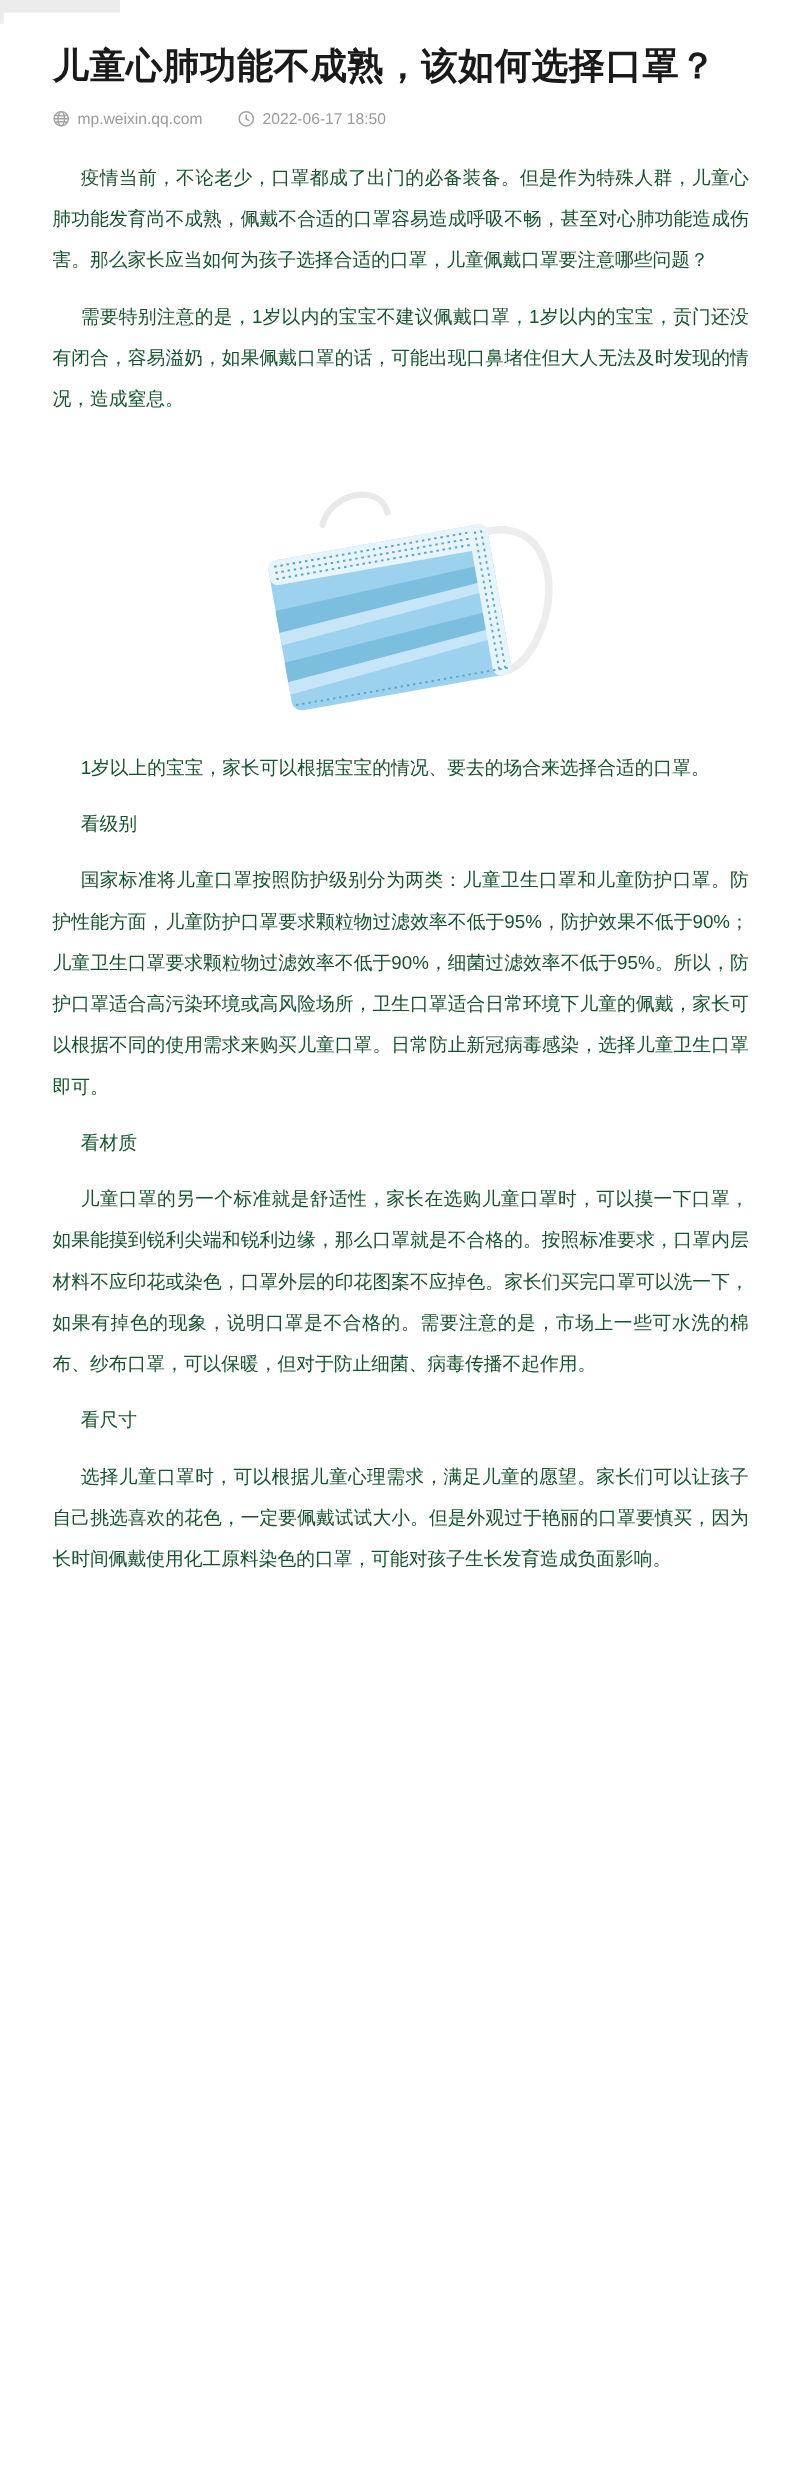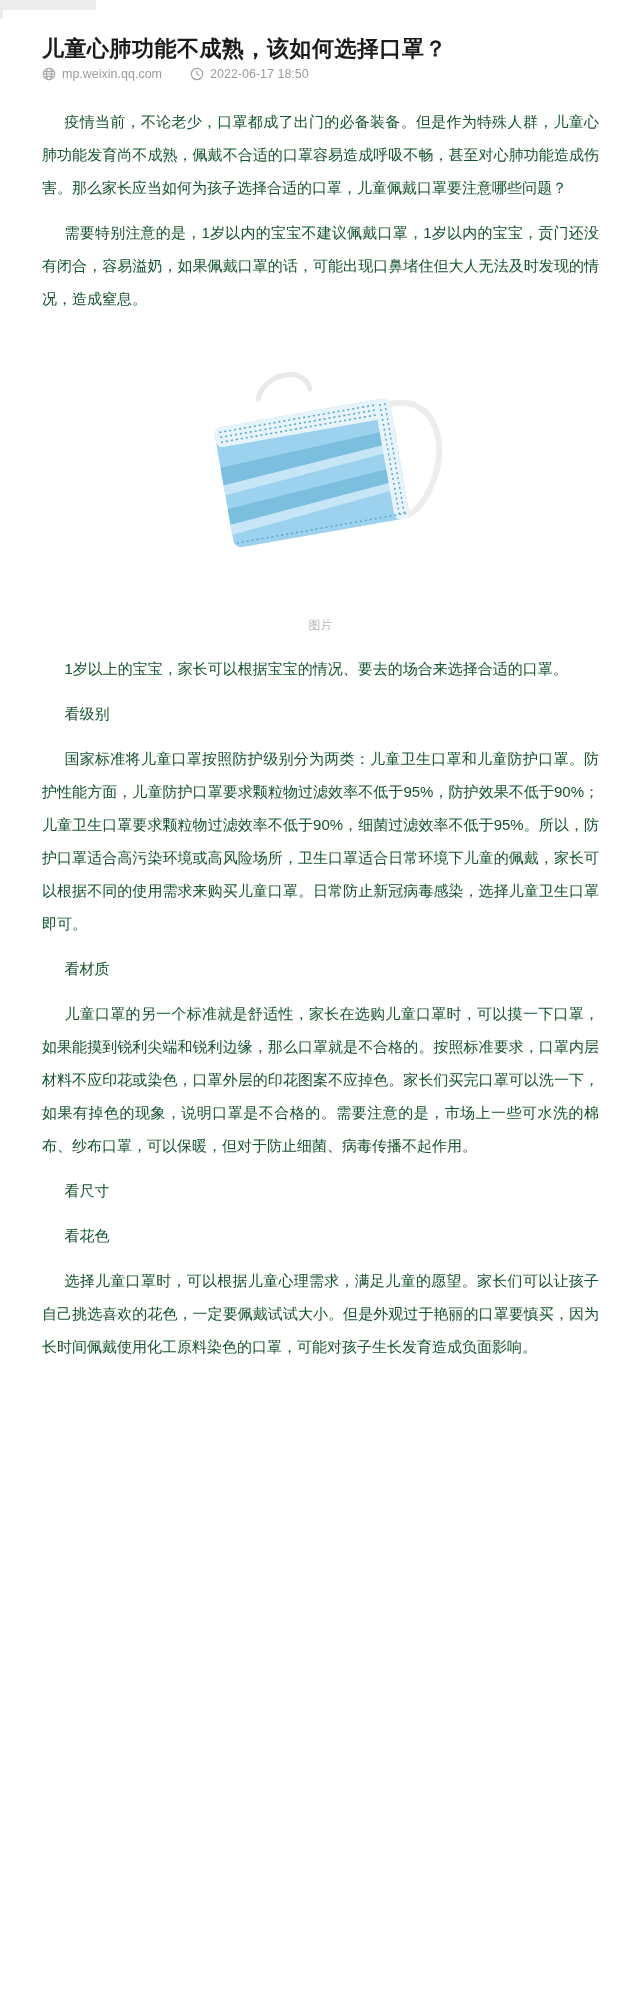--- a/index.html
+++ b/index.html
@@ -12,22 +12,22 @@
   .corner-artifact {
     position: absolute; top: 0; left: 0;
     width: 96px; height: 10px; background: #ececec;
   }
   .corner-artifact-sliver {
     position: absolute; top: 0; left: 0;
     width: 3px; height: 19px; background: #ececec;
   }
   .article { padding: 34px 41px 30px 42px; }
   .article-title {
-    margin: 0 0 3px 0;
-    font-size: 22px;
+    margin: 0 0 15px 0;
+    font-size: 29px;
     line-height: 1.35;
     font-weight: 700;
     color: #1a1a1a;
     letter-spacing: 0.5px;
   }
   .meta-row {
     display: flex; align-items: center; gap: 28px;
     color: #9b9b9b; font-size: 12.5px;
     margin: 0 0 24px 0;
   }
@@ -117,30 +117,28 @@
           <line x1="35" y1="63" x2="204" y2="63" stroke="#5aa8c9" stroke-width="1.6" stroke-dasharray="2 3"></line>
 
           <rect x="193" y="48" width="15" height="122" rx="6" fill="#e8f4fb"></rect>
           <line x1="198" y1="53" x2="198" y2="165" stroke="#5aa8c9" stroke-width="1.5" stroke-dasharray="2 3"></line>
           <line x1="203" y1="53" x2="203" y2="165" stroke="#5aa8c9" stroke-width="1.5" stroke-dasharray="2 3"></line>
 
           <line x1="33" y1="165" x2="205" y2="165" stroke="#5aa8c9" stroke-width="1.5" stroke-dasharray="2 3"></line>
         </g>
       </svg>
     </div>
-    <figcaption class="figure-caption">图片</figcaption>
   </figure>
 
   <p class="body-block">1岁以上的宝宝，家长可以根据宝宝的情况、要去的场合来选择合适的口罩。</p>
 
   <p class="body-block section-head">看级别</p>
   <p class="body-block">国家标准将儿童口罩按照防护级别分为两类：儿童卫生口罩和儿童防护口罩。防护性能方面，儿童防护口罩要求颗粒物过滤效率不低于95%，防护效果不低于90%；儿童卫生口罩要求颗粒物过滤效率不低于90%，细菌过滤效率不低于95%。所以，防护口罩适合高污染环境或高风险场所，卫生口罩适合日常环境下儿童的佩戴，家长可以根据不同的使用需求来购买儿童口罩。日常防止新冠病毒感染，选择儿童卫生口罩即可。</p>
 
   <p class="body-block section-head">看材质</p>
   <p class="body-block">儿童口罩的另一个标准就是舒适性，家长在选购儿童口罩时，可以摸一下口罩，如果能摸到锐利尖端和锐利边缘，那么口罩就是不合格的。按照标准要求，口罩内层材料不应印花或染色，口罩外层的印花图案不应掉色。家长们买完口罩可以洗一下，如果有掉色的现象，说明口罩是不合格的。需要注意的是，市场上一些可水洗的棉布、纱布口罩，可以保暖，但对于防止细菌、病毒传播不起作用。</p>
 
   <p class="body-block section-head">看尺寸</p>
 
-  <p class="body-block section-head">看花色</p>
   <p class="body-block">选择儿童口罩时，可以根据儿童心理需求，满足儿童的愿望。家长们可以让孩子自己挑选喜欢的花色，一定要佩戴试试大小。但是外观过于艳丽的口罩要慎买，因为长时间佩戴使用化工原料染色的口罩，可能对孩子生长发育造成负面影响。</p>
 
 
 </article>
 
 </body></html>

